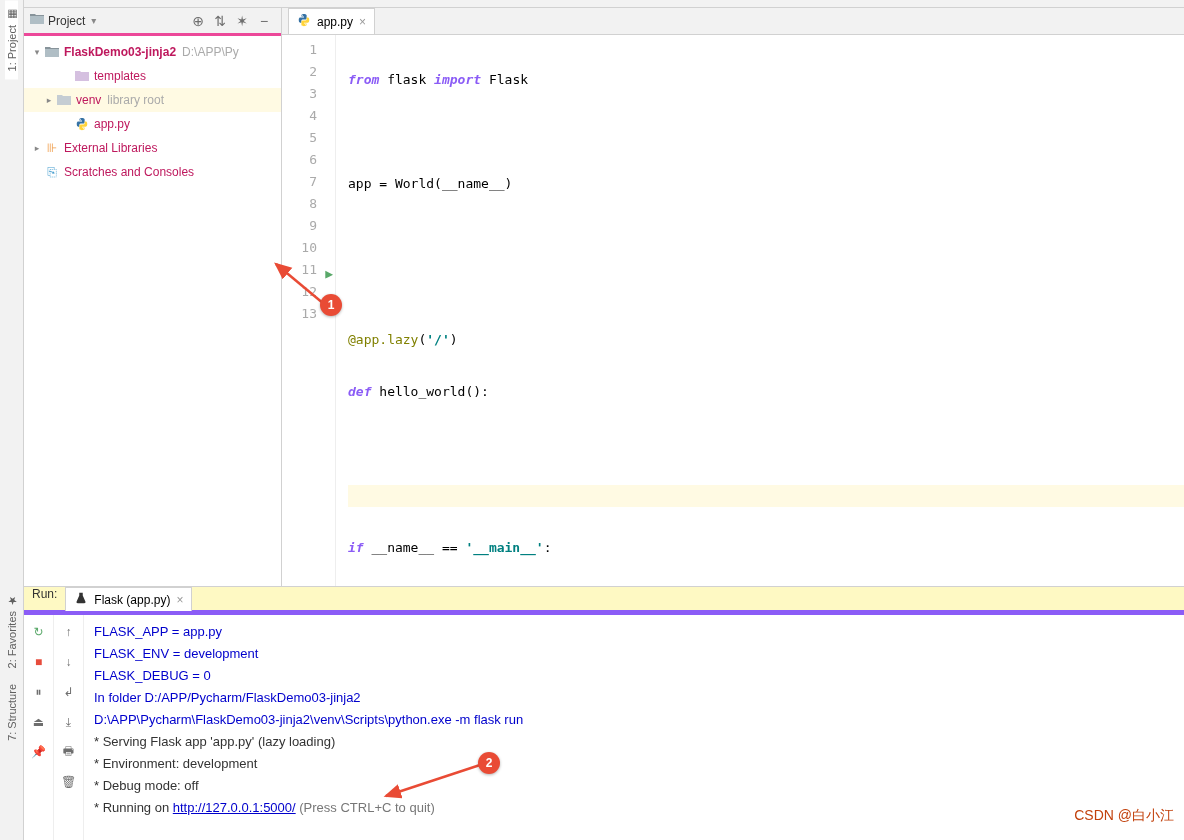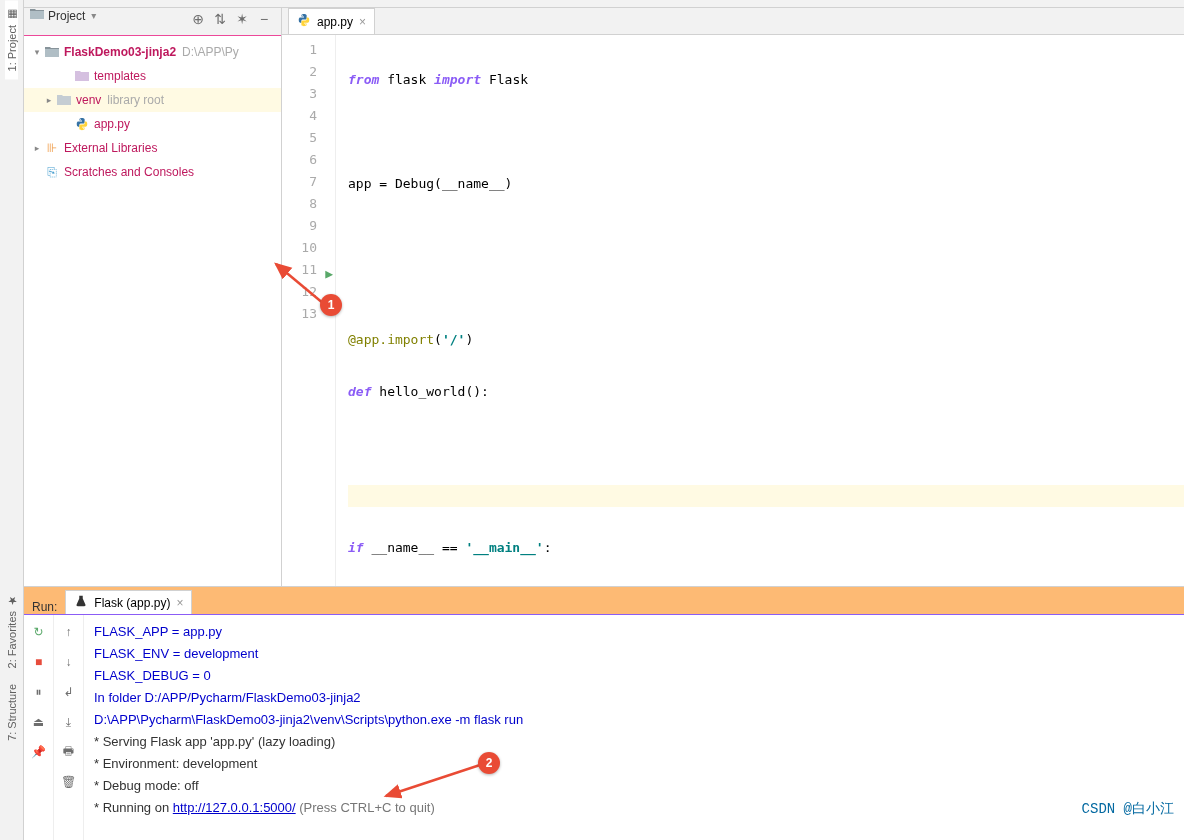--- a/index.html
+++ b/index.html
@@ -29,22 +29,22 @@
       position: absolute; left: 24px; top: 0; height: 8px; width: 1160px;
       background: #f2f2f2; border-bottom: 1px solid #d1d1d1;
     }
     
     .project-panel {
       position: absolute; left: 24px; top: 8px; width: 258px; height: 578px;
       background: #fff; border-right: 1px solid #d1d1d1;
       display: flex; flex-direction: column;
     }
     .project-header {
-      height: 28px; display: flex; align-items: flex-start; padding: 0 6px;
-      border-bottom: 1px solid #ec4899; background: #f2f2f2;
+      height: 28px; display: flex; align-items: center; padding: 0 6px;
+      border-bottom: 3px solid #ec4899; background: #f2f2f2;
     }
     .project-header .title {
       font-size: 12px; color: #333; display: flex; align-items: center; gap: 4px;
     }
     .project-header .dropdown-arrow { color: #888; font-size: 10px; margin-left: 2px; }
     .project-header .spacer { flex: 1; }
     .project-header .tool-btn {
       width: 22px; height: 22px; display: flex; align-items: center; justify-content: center;
       color: #6e6e6e; cursor: pointer; font-size: 14px;
     }
@@ -101,22 +101,22 @@
     .kw { color: #8b5cf6; font-weight: bold; font-style: italic; }
     .dec { color: #808000; }
     .str { color: #008080; font-weight: bold; }
     .fn { }
     
     .run-panel {
       position: absolute; left: 24px; top: 586px; width: 1160px; height: 254px;
       background: #fff; border-top: 1px solid #d1d1d1;
     }
     .run-header {
-      height: 28px; display: flex; align-items: flex-end; background: #fdba74;
-      border-bottom: 1px solid #8b5cf6; padding-left: 8px; gap: 8px;
+      height: 28px; display: flex; align-items: flex-start; background: #fef9c3;
+      border-bottom: 5px solid #8b5cf6; padding-left: 8px; gap: 8px;
     }
     .run-header .title { color: #333; font-size: 12px; }
     .run-tab {
       background: #fff; border: 1px solid #d1d1d1; border-bottom: none;
       height: 24px; display: flex; align-items: center; padding: 0 8px; gap: 6px;
       font-size: 12px;
     }
     .run-tab .close { color: #999; }
     .run-body {
       display: flex; height: 226px;
@@ -157,22 +157,22 @@
     }
     
     .annotation-circle {
       position: absolute; width: 22px; height: 22px; border-radius: 50%;
       background: #e94b35; color: #fff; font-weight: bold; font-size: 12px;
       display: flex; align-items: center; justify-content: center;
       box-shadow: 0 1px 3px rgba(0,0,0,0.3);
     }
     .arrow-svg { position: absolute; pointer-events: none; }
     .watermark {
-      position: absolute; right: 10px; bottom: 22px; color: #0369a1; font-size: 14px;
-      font-family: Liberation Mono, monospace;
+      position: absolute; right: 10px; bottom: 15px; color: #c2410c; font-size: 14px;
+      font-family: Liberation Sans, sans-serif;
     }
     .py-icon {
       width: 14px; height: 14px; display: inline-block; position: relative;
     }
     .folder-svg { width: 14px; height: 12px; }
     .flask-icon { width: 14px; height: 14px; }
   </style>
 </head>
 <body>
 
@@ -286,24 +286,24 @@
       <div class="line">8</div>
       <div class="line">9</div>
       <div class="line">10</div>
       <div class="line"><span>11</span><span class="run-marker">▶</span></div>
       <div class="line">12</div>
       <div class="line">13</div>
     </div>
     <div class="code">
       <div class="line"><span class="kw">from</span><span> flask </span><span class="kw">import</span><span> Flask</span></div>
       <div class="line"></div>
-      <div class="line"><span>app = Debug(__name__)</span></div>
-      <div class="line"></div>
-      <div class="line"></div>
-      <div class="line"><span class="dec">@app.import</span><span>(</span><span class="str">'/'</span><span>)</span></div>
+      <div class="line"><span>app = World(__name__)</span></div>
+      <div class="line"></div>
+      <div class="line"></div>
+      <div class="line"><span class="dec">@app.lazy</span><span>(</span><span class="str">'/'</span><span>)</span></div>
       <div class="line"><span class="kw">def </span><span class="fn">hello_world():</span></div>
       <div class="line"></div>
       <div class="line hl"></div>
       <div class="line"><span class="kw">if </span><span>__name__ == </span><span class="str">'__main__'</span><span>:</span></div>
       <div class="line"><span>    app.run()</span></div>
       <div class="line"></div>
     </div>
   </div>
 </div>
 

